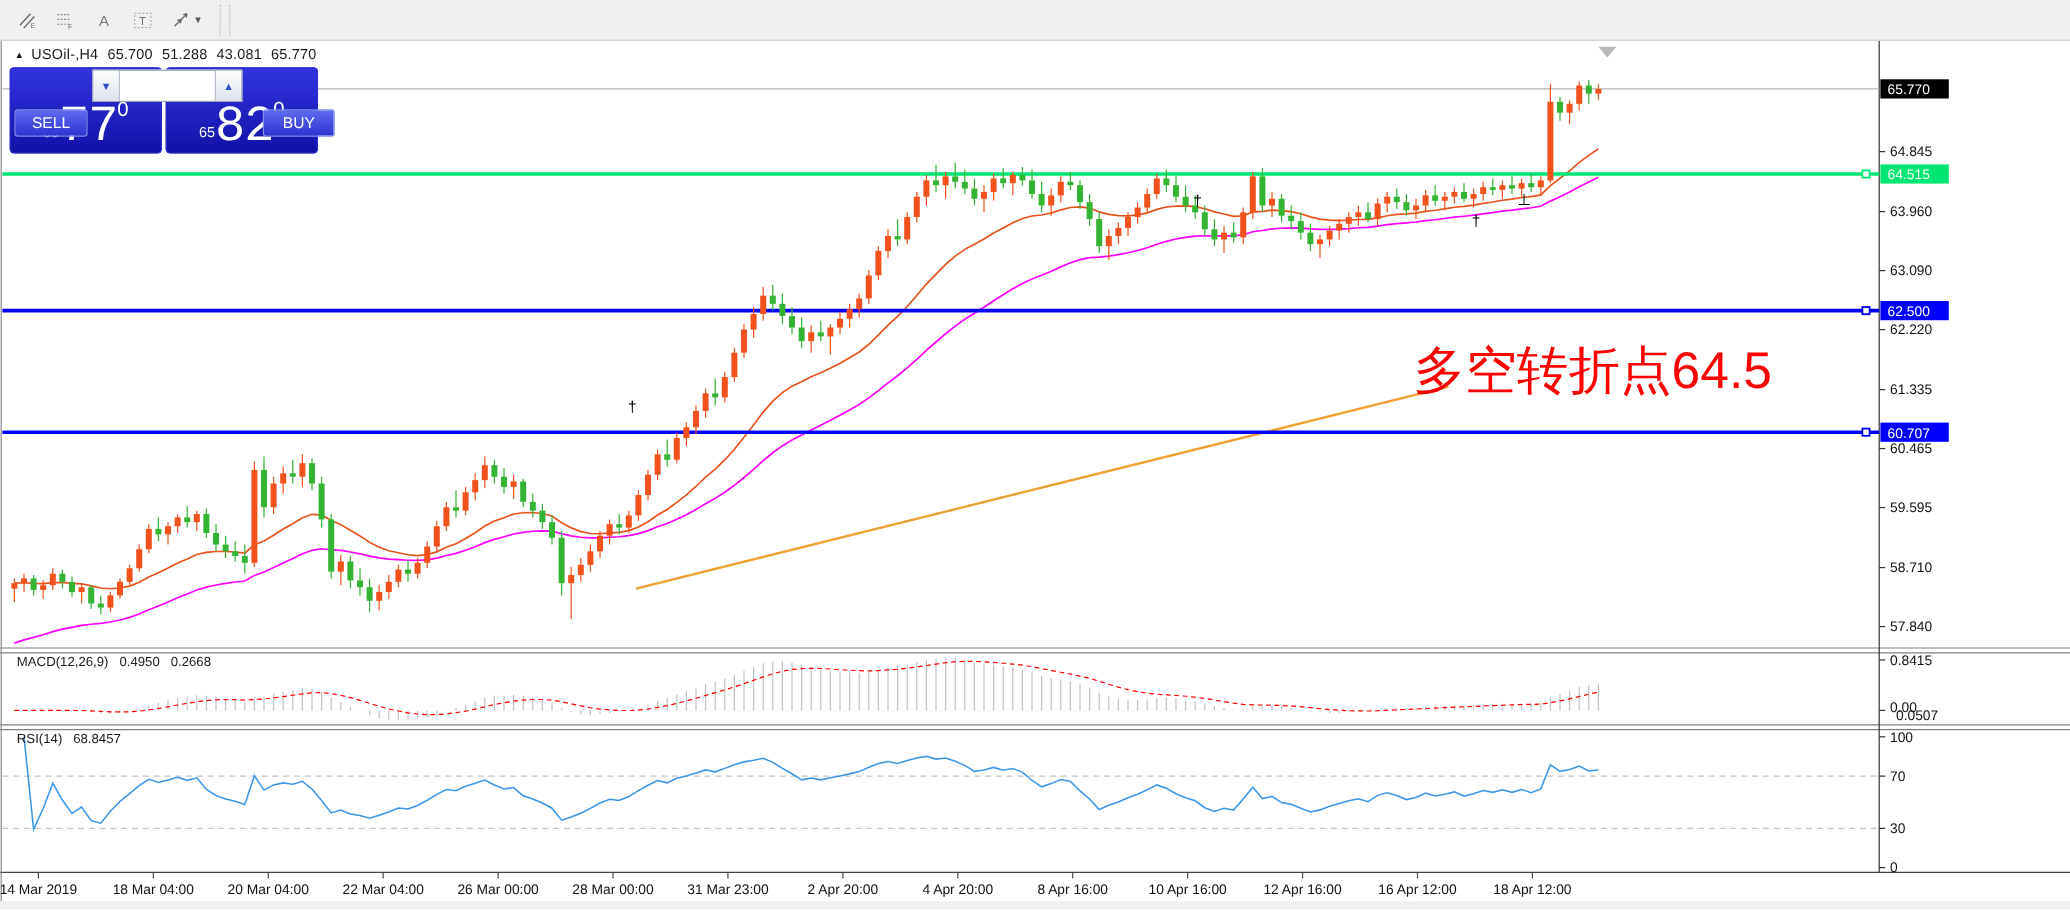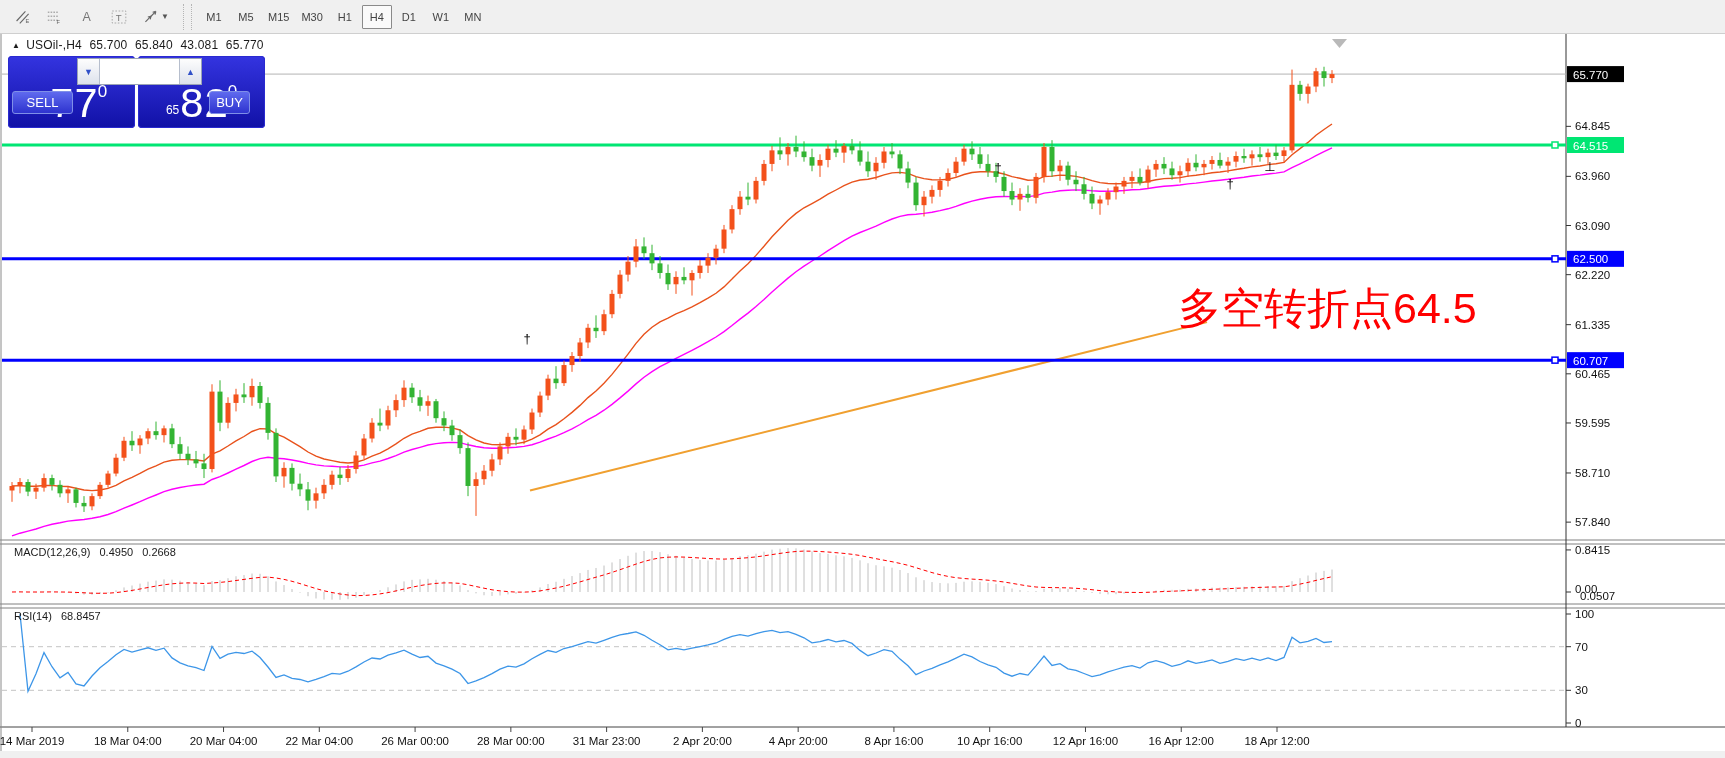--- a/index.html
+++ b/index.html
@@ -20,21 +20,21 @@
   .symbol-header .tri{font-size:8px;vertical-align:1px;margin-right:6px;}
   .symbol-header span{margin-right:4px;}
   
   .panel-half{position:absolute;z-index:7;border-radius:4px;
       background:linear-gradient(#3434e0,#1111a6);box-shadow:inset 0 0 0 1px #2a2ad0;}
   .panel-left{left:8px;top:56px;width:127px;height:72px;}
   .panel-right{left:138px;top:56px;width:127px;height:72px;}
   .trade-btn{position:absolute;z-index:9;height:23px;border-radius:3px;color:#fff;font-size:13px;
       font-family:inherit;border:1px solid #7f8fe8;background:linear-gradient(#5f6aee,#2e33cf);cursor:pointer;margin-top:32px;}
   .sell-btn{left:12px;top:59px;width:61px;}
-  .buy-btn{left:209px;top:59px;width:41px;}
+  .buy-btn{left:219px;top:59px;width:60px;}
   .vol-group{position:absolute;left:77px;top:58px;width:123px;height:25px;z-index:9;background:#fff;
       border:1px solid #9aa3b5;display:flex;align-items:stretch;}
   .spin{width:22px;border:none;background:linear-gradient(#fdfdfd,#dde2ec);color:#3050c8;
         font-size:9px;cursor:pointer;padding:0;}
   .spin.down{border-right:1px solid #b6becd;}
   .spin.up{border-left:1px solid #b6becd;}
   .vol-input{flex:1;border:none;outline:none;font-size:15px;text-align:right;padding:0 6px 0 0;
              font-family:inherit;color:#111;min-width:0;margin-top:37px;}
   .price-box{position:absolute;z-index:8;color:#fff;white-space:nowrap;text-align:center;width:127px;top:82px;}
   .price-box .p-pre{font-size:12px;vertical-align:3px;text-align:center;}
@@ -700,27 +700,26 @@
     </svg>
   </button>
   <button class="tool" style="width:40px">
     <svg width="20" height="18" viewBox="0 0 20 18">
       <path d="M3 15 L10 8 M10 8 l-4 1 M10 8 l-1 4" stroke="#666" stroke-width="1.4" fill="none"></path>
       <path d="M9 9 L16 2 M16 2 l-4 1 M16 2 l-1 4" stroke="#666" stroke-width="1.4" fill="none"></path>
     </svg>
     <span style="font-size:8px;color:#555;margin-left:2px">▼</span>
   </button>
   <div class="tb-sep"></div>
-  <div id="tf-group"><button class="tf-btn">M1</button><button class="tf-btn">M5</button><button class="tf-btn">M15</button><button class="tf-btn">M30</button><button class="tf-btn">H1</button><button class="tf-btn active">H4</button><button class="tf-btn">D1</button><button class="tf-btn">W1</button><button class="tf-btn">MN</button></div>
 </div>
 
 <div class="symbol-header">
   <span class="tri">▲</span><span>USOil-,H4</span>
   <span>65.700</span>
-  <span>65.840</span>
+  <span>51.288</span>
   <span>43.081</span>
   <span>65.770</span>
 </div>
 
 <div class="panel-half panel-left"></div>
 <div class="panel-half panel-right"></div>
 <button class="trade-btn sell-btn">SELL</button>
 <button class="trade-btn buy-btn">BUY</button>
 <div class="vol-group">
   <button class="spin down">▼</button>

